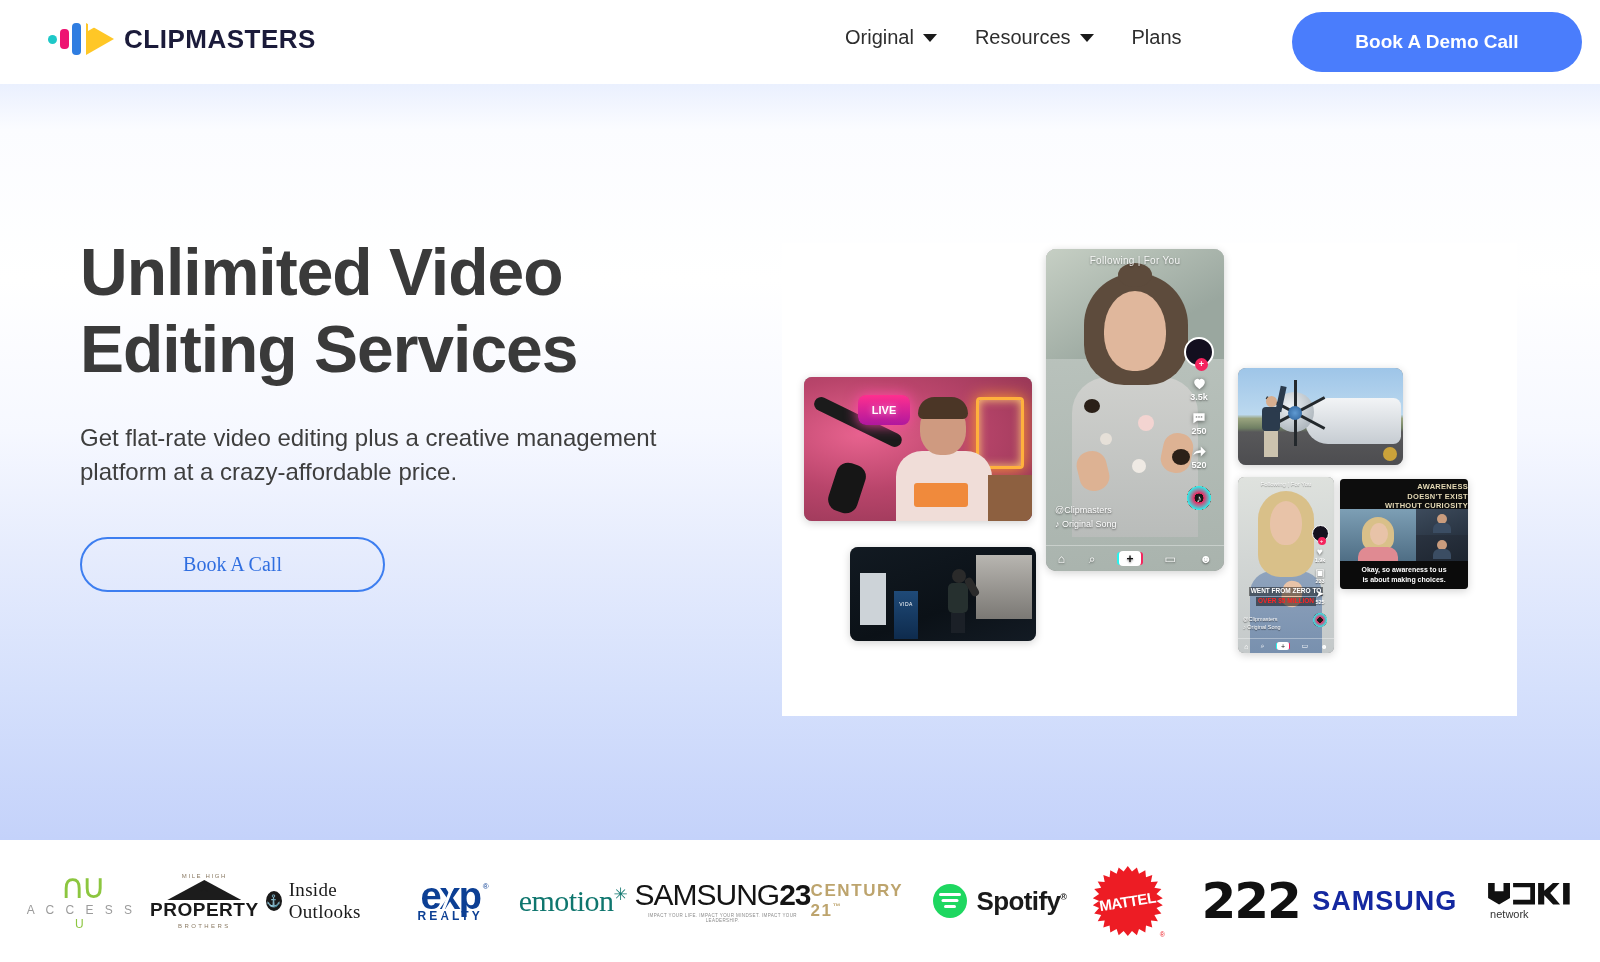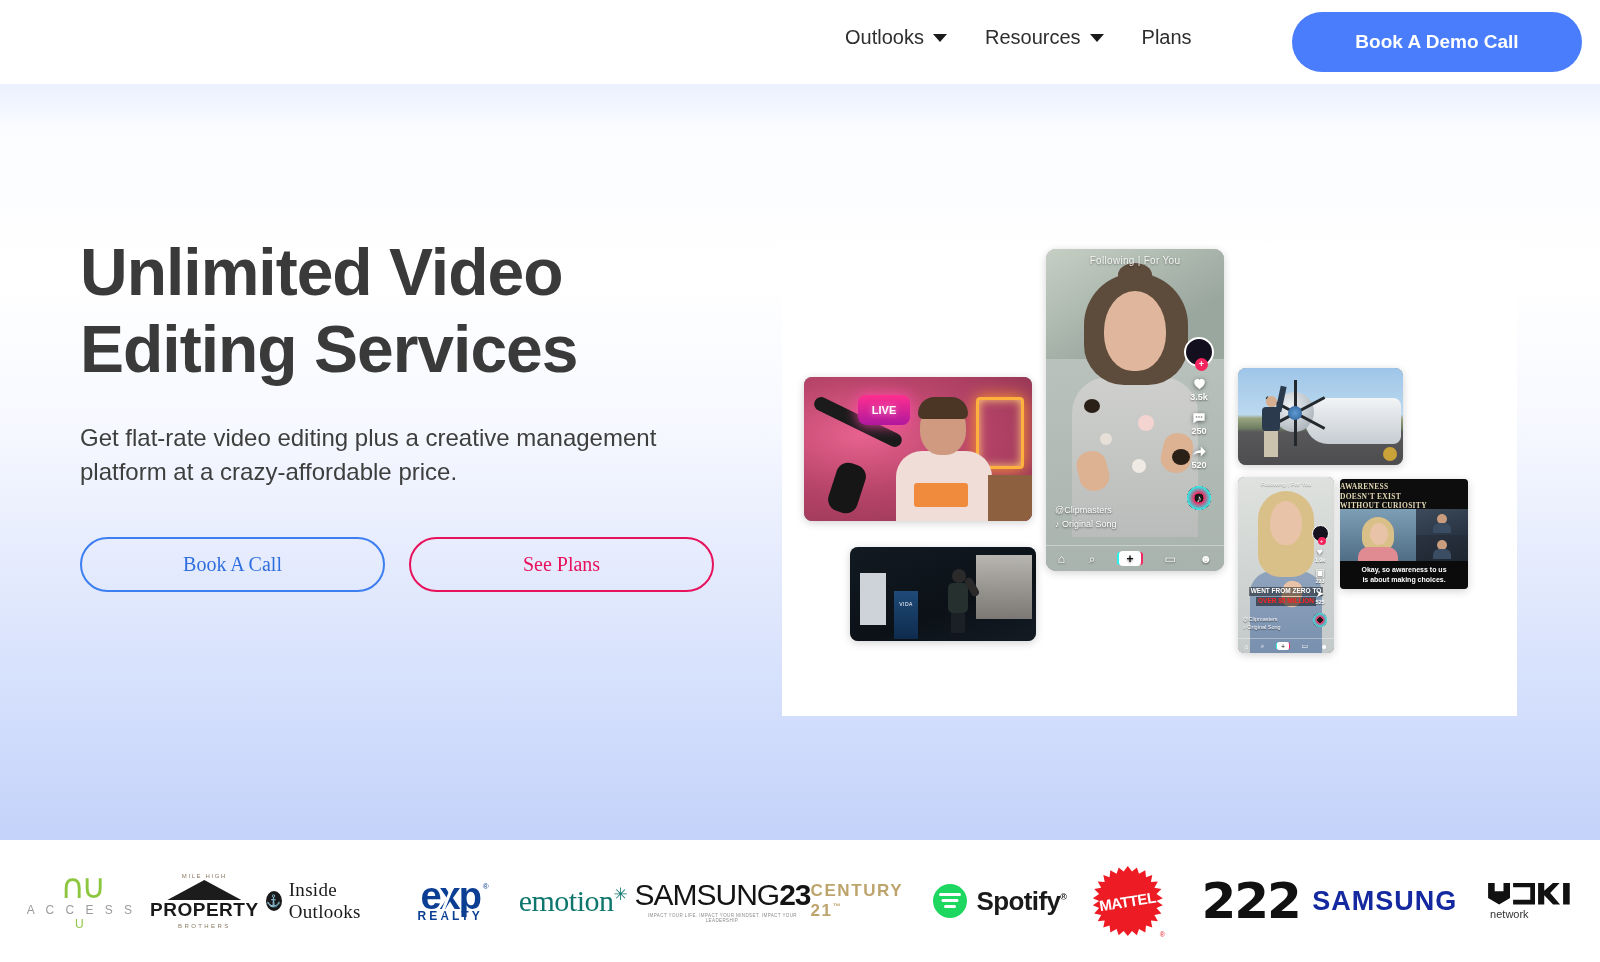--- a/index.html
+++ b/index.html
@@ -297,22 +297,22 @@
   .bl-nav { position:absolute; left:0; right:0; bottom:0; height:15px; z-index:5;
     border-top:1px solid rgba(255,255,255,.35); display:flex; align-items:center;
     justify-content:space-around; color:#fff; font-size:7px; }
   .bl-pbox { width:12px;height:8px;border-radius:2px;background:#fff;color:#111;font-size:7px;
     display:flex;align-items:center;justify-content:center;
     box-shadow:-2px 0 0 -1px #25f4ee, 2px 0 0 -1px #f4245e;}
 
   
   .t-aware { left: 558px; top: 236px; width: 128px; height: 110px; border-radius: 4px; }
   .aw-hdr { position: absolute; left:0; top:0; right:0; height: 30px; background:#0d0d0d;
-    color:#e4d9b5; font-family:Liberation Serif, serif; font-size: 7.5px; font-weight:700;
-    text-align:left; line-height:1.28; padding-top: 3px; letter-spacing:.3px; }
+    color:#e4d9b5; font-family:Liberation Sans, sans-serif; font-size: 7.5px; font-weight:700;
+    text-align:right; line-height:1.28; padding-top: 3px; letter-spacing:.3px; }
   .aw-mid { position:absolute; left:0; top:30px; right:0; height: 52px; display:flex; }
   .aw-lcell { flex: 1.45; position:relative; background: linear-gradient(180deg,#7d9fb5,#4f6e85); }
   .aw-lwoman { position:absolute; left:50%; top:8px; transform: translateX(-50%); width:40px; }
   .aw-hair { width:32px;height:34px;background:#d9c089;border-radius:16px 16px 12px 12px;margin-left:4px;}
   .aw-face { position:absolute; left:12px; top:6px; width:18px;height:22px;background:#e8c3a8;border-radius:50%; }
   .aw-shirt { width:40px;height:22px;background:#e08a92;border-radius:10px 10px 0 0;margin-top:-4px; }
   .aw-rcell { flex: 1; display:flex; flex-direction:column; }
   .aw-r1 { flex:1; background: linear-gradient(160deg,#3d4b5c,#273240); position:relative; }
   .aw-r2 { flex:1; background: linear-gradient(160deg,#2a3340,#1d2530); position:relative; }
   .aw-mini { position:absolute; left:50%; top:5px; transform:translateX(-50%); width:10px;height:10px;
@@ -401,24 +401,36 @@
   .lg-yuki .g1 { clip-path: polygon(0 0,30% 0,30% 40%,70% 40%,70% 0,100% 0,100% 70%,50% 100%,0 70%); }
   .lg-yuki .g2 { clip-path: polygon(0 0,100% 0,100% 100%,0 100%,0 78%,78% 78%,78% 22%,0 22%); }
   .lg-yuki .g3 { clip-path: polygon(0 0,28% 0,28% 38%,70% 0,100% 0,55% 48%,100% 100%,68% 100%,28% 58%,28% 100%,0 100%); }
   .lg-yuki .g4 { clip-path: polygon(0 0,30% 0,30% 100%,0 100%,0 0); }
   .lg-yuki .sub { font-size: 11px; color:#333; margin-top: 3px; text-align: left; padding-left: 2px; }
 </style>
 </head>
 <body>
 
 <div class="header">
+  <div class="brand">
+    <div class="logo-mark">
+      <div class="lm-dot"></div>
+      <div class="lm-bar1"></div>
+      <div class="lm-bar2"></div>
+      <div class="lm-tri-wrap">
+        <div class="lm-tri"></div>
+        <div class="lm-tri-hole"></div>
+      </div>
+    </div>
+    <div class="brand-name">CLIPMASTERS</div>
+  </div>
 
   <nav class="nav">
     <div class="nav-item">
-      <span>Outlooks</span>
+      <span>Original</span>
       <span class="caret"></span>
     </div>
     <div class="nav-item">
       <span>Resources</span>
       <span class="caret"></span>
     </div>
     <div class="nav-item">
       <span>Plans</span>
     </div>
   </nav>
@@ -429,21 +441,20 @@
 <section class="hero">
 
   <div class="hero-text">
     <h1 class="hero-h1">
       <span>Unlimited Video</span><br>
       <span>Editing Services</span>
     </h1>
     <p class="hero-sub">Get flat-rate video editing plus a creative management platform at a crazy-affordable price.</p>
     <div class="hero-btns">
       <button class="btn-outline btn-blue">Book A Call</button>
-      <button class="btn-outline btn-pink">See Plans</button>
     </div>
   </div>
 
   <div class="collage-card">
 
     <div class="thumb t-podcast">
       <div class="pod-bg"></div>
       <div class="pod-mic"></div>
       <div class="pod-neon">LIVE</div>
       <div class="pod-neon2"></div>

